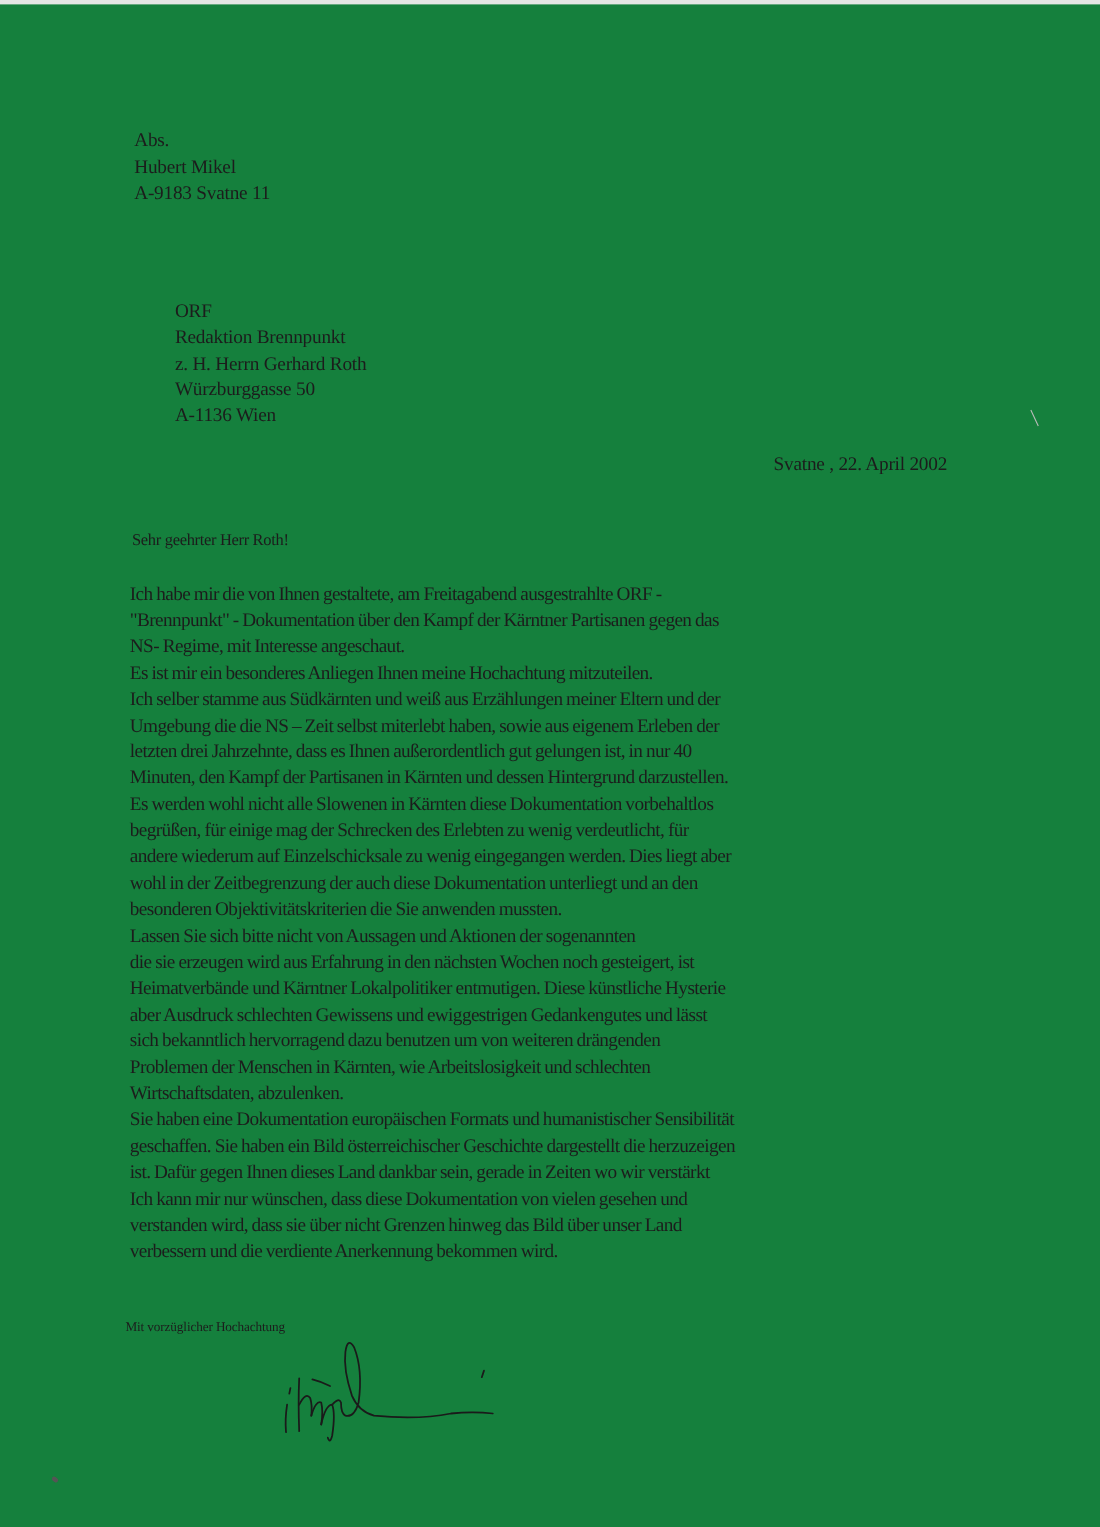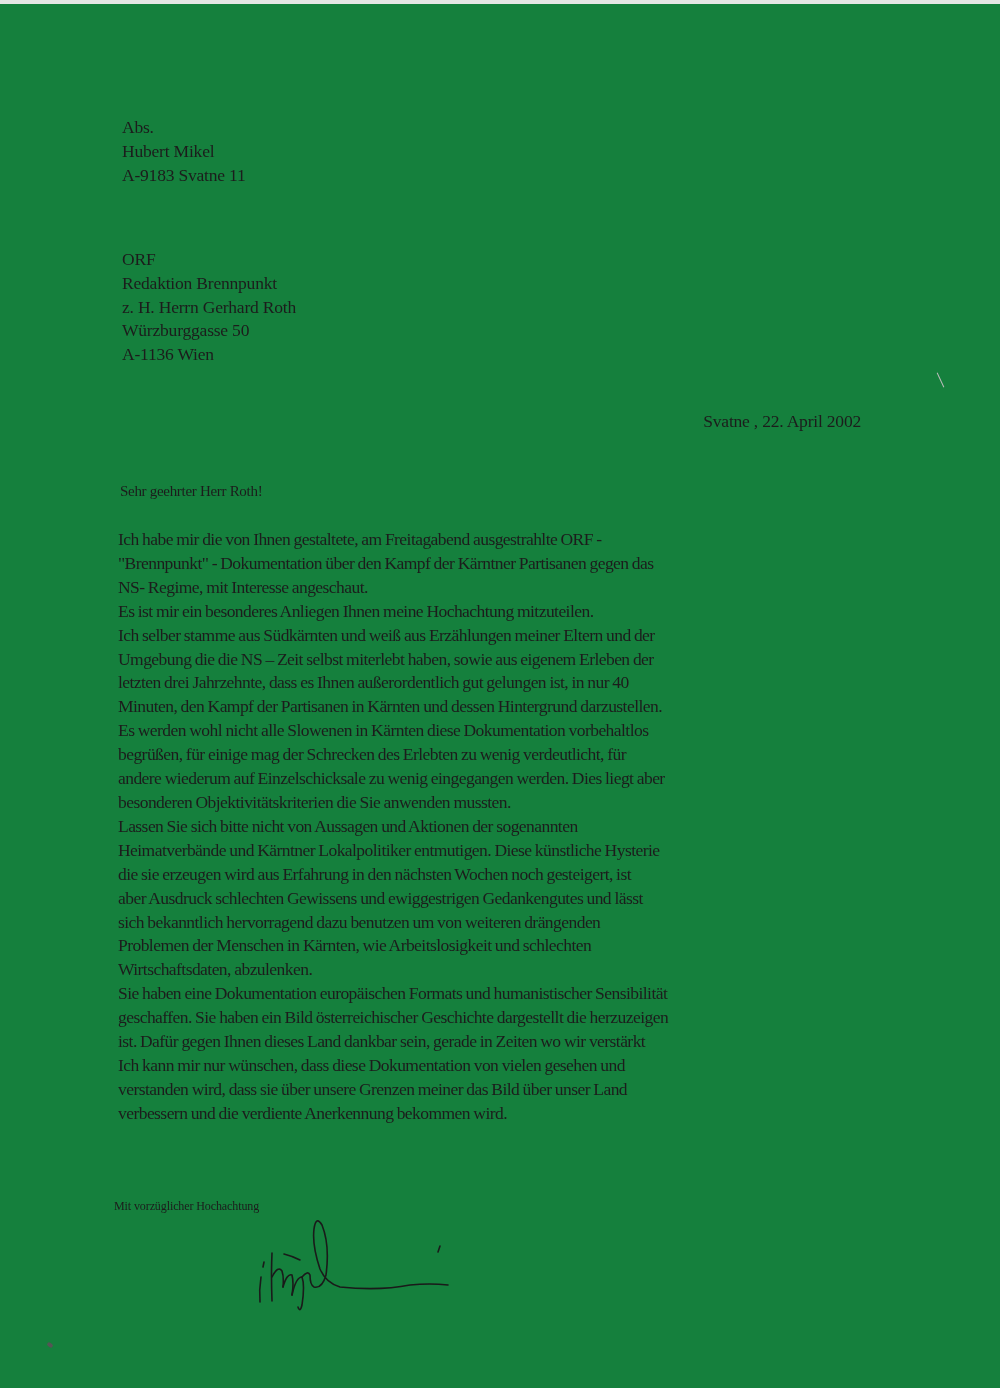--- a/index.html
+++ b/index.html
@@ -24,21 +24,21 @@
     }
     .block {
       position: absolute;
       left: 122px;
       font-size: 17.5px;
       line-height: 23.8px;
       letter-spacing: -0.2px;
     }
     .line { white-space: nowrap; display: block; }
     .sender { top: 116px; }
-    .recipient { top: 248px; }
+    .recipient { top: 271px; margin-left: 37px; }
     .date {
       position: absolute;
       top: 409px;
       right: 139px;
       font-size: 17.5px;
       line-height: 24px;
       letter-spacing: -0.2px;
     }
     .salutation {
       position: absolute;
@@ -124,33 +124,34 @@
     <span class="line">"Brennpunkt" - Dokumentation über den Kampf der Kärntner Partisanen gegen das</span>
     <span class="line">NS- Regime, mit Interesse angeschaut.</span>
     <span class="line">Es ist mir ein besonderes Anliegen Ihnen meine Hochachtung mitzuteilen.</span>
     <span class="line">Ich selber stamme aus Südkärnten und weiß aus Erzählungen meiner Eltern und der</span>
     <span class="line">Umgebung die die NS – Zeit selbst miterlebt haben, sowie aus eigenem Erleben der</span>
     <span class="line">letzten drei Jahrzehnte, dass es Ihnen außerordentlich gut gelungen ist, in nur 40</span>
     <span class="line">Minuten, den Kampf der Partisanen in Kärnten und dessen Hintergrund darzustellen.</span>
     <span class="line">Es werden wohl nicht alle Slowenen in Kärnten diese Dokumentation vorbehaltlos</span>
     <span class="line">begrüßen, für einige mag der Schrecken des Erlebten zu wenig verdeutlicht, für</span>
     <span class="line">andere wiederum auf Einzelschicksale zu wenig eingegangen werden. Dies liegt aber</span>
+    <span class="line">wohl in der Zeitbegrenzung der auch diese Dokumentation unterliegt und an den</span>
     <span class="line">besonderen Objektivitätskriterien die Sie anwenden mussten.</span>
     <span class="line">Lassen Sie sich bitte nicht von Aussagen und Aktionen der sogenannten</span>
+    <span class="line">die sie erzeugen wird aus Erfahrung in den nächsten Wochen noch gesteigert, ist</span>
     <span class="line">Heimatverbände und Kärntner Lokalpolitiker entmutigen. Diese künstliche Hysterie</span>
-    <span class="line">die sie erzeugen wird aus Erfahrung in den nächsten Wochen noch gesteigert, ist</span>
     <span class="line">aber Ausdruck schlechten Gewissens und ewiggestrigen Gedankengutes und lässt</span>
     <span class="line">sich bekanntlich hervorragend dazu benutzen um von weiteren drängenden</span>
     <span class="line">Problemen der Menschen in Kärnten, wie Arbeitslosigkeit und schlechten</span>
     <span class="line">Wirtschaftsdaten, abzulenken.</span>
     <span class="line">Sie haben eine Dokumentation europäischen Formats und humanistischer Sensibilität</span>
     <span class="line">geschaffen. Sie haben ein Bild österreichischer Geschichte dargestellt die herzuzeigen</span>
     <span class="line">ist. Dafür gegen Ihnen dieses Land dankbar sein, gerade in Zeiten wo wir verstärkt</span>
     <span class="line">Ich kann mir nur wünschen, dass diese Dokumentation von vielen gesehen und</span>
-    <span class="line">verstanden wird, dass sie über unsere Grenzen meiner das Bild über unser Land</span>
+    <span class="line">verstanden wird, dass sie über nicht Grenzen hinweg das Bild über unser Land</span>
     <span class="line">verbessern und die verdiente Anerkennung bekommen wird.</span>
   </div>
 
   <div class="closing">Mit vorzüglicher Hochachtung</div>
 
   <svg class="signature" viewBox="0 0 230 100" xmlns="http://www.w3.org/2000/svg">
     <g fill="none" stroke="#1a1a1a" stroke-width="1.6" stroke-linecap="round" stroke-linejoin="round">
       <path d="M14 47 L13 52"></path>
       <path d="M11 62 Q9 75 10 87"></path>
       <path d="M22 38 Q21 60 22 86"></path>

